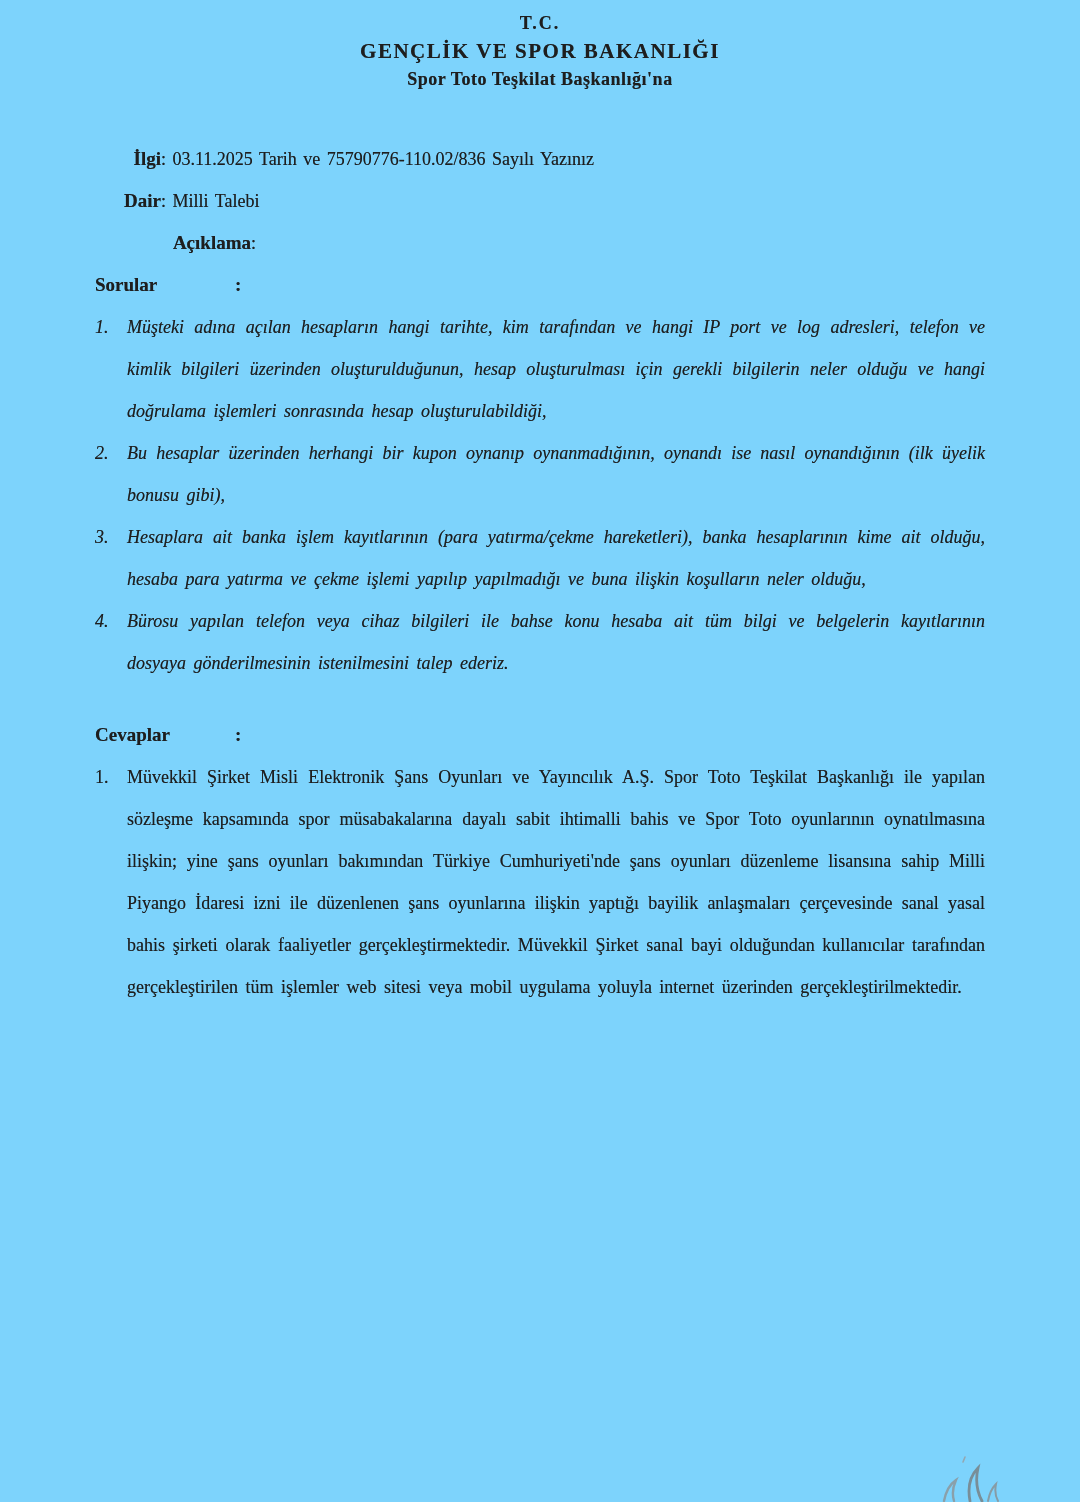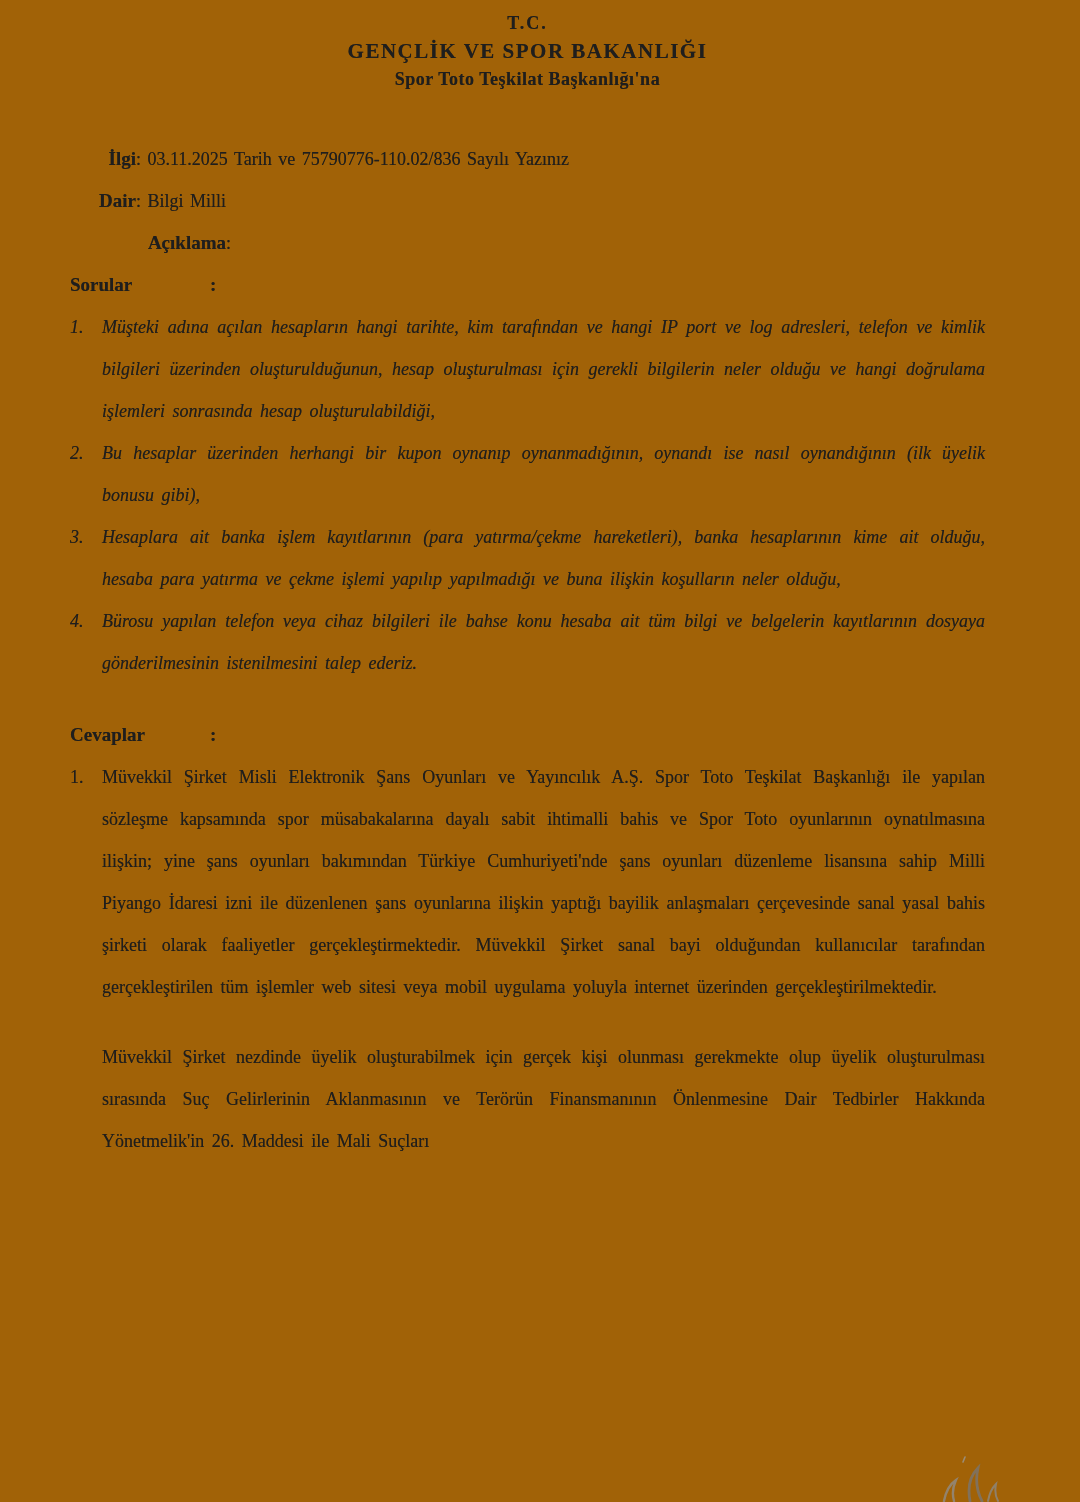--- a/index.html
+++ b/index.html
@@ -11,23 +11,23 @@
     width: 1080px;
     height: 1502px;
     overflow: hidden;
     position: relative;
     font-family: "Liberation Serif", serif;
     color: #1e1e1e;
   }
   .page {
     position: absolute;
     inset: 0;
-    padding: 10px 95px 0 70px;
+    padding: 10px 95px 0 95px;
     box-sizing: border-box;
-    background: #a16207;
+    background: #7dd3fc;
   }
   
   .page * { text-shadow: 0 0 0.45px rgba(20,20,20,0.55); }
 
   .doc-header {
     text-align: center;
     font-weight: bold;
   }
   .doc-header .h-line1 {
     font-size: 18px;
@@ -121,21 +121,21 @@
     <div class="h-line3">Spor Toto Teşkilat Başkanlığı'na</div>
   </header>
 
   <section class="meta-block">
     <div class="meta-row">
       <span class="meta-label">İlgi</span>
       <span class="meta-value">: 03.11.2025 Tarih ve 75790776-110.02/836 Sayılı Yazınız</span>
     </div>
     <div class="meta-row">
       <span class="meta-label">Dair</span>
-      <span class="meta-value">: Bilgi Milli</span>
+      <span class="meta-value">: Milli Talebi</span>
     </div>
     <div class="meta-row">
       <span class="meta-label wide">Açıklama</span>
       <span class="meta-value">:</span>
     </div>
   </section>
 
 
   <div class="section-head">
     <span class="sec-label">Sorular</span>
@@ -166,21 +166,20 @@
     <span class="sec-colon">:</span>
   </div>
 
   <div class="answers">
     <div class="list-item">
       <span class="num">1.</span>
       <span class="itext">Müvekkil Şirket Misli Elektronik Şans Oyunları ve Yayıncılık A.Ş. Spor Toto Teşkilat Başkanlığı ile yapılan sözleşme kapsamında spor müsabakalarına dayalı sabit ihtimalli bahis ve Spor Toto oyunlarının oynatılmasına ilişkin; yine şans oyunları bakımından Türkiye Cumhuriyeti'nde şans oyunları düzenleme lisansına sahip Milli Piyango İdaresi izni ile düzenlenen şans oyunlarına ilişkin yaptığı bayilik anlaşmaları çerçevesinde sanal yasal bahis şirketi olarak faaliyetler gerçekleştirmektedir. Müvekkil Şirket sanal bayi olduğundan kullanıcılar tarafından gerçekleştirilen tüm işlemler web sitesi veya mobil uygulama yoluyla internet üzerinden gerçekleştirilmektedir.</span>
     </div>
   </div>
 
-  <p class="closing-paragraph">Müvekkil Şirket nezdinde üyelik oluşturabilmek için gerçek kişi olunması gerekmekte olup üyelik oluşturulması sırasında Suç Gelirlerinin Aklanmasının ve Terörün Finansmanının Önlenmesine Dair Tedbirler Hakkında Yönetmelik'in 26. Maddesi ile Mali Suçları</p>
 
   <svg class="corner-smudge" width="80" height="48" viewBox="0 0 80 48" aria-hidden="true">
     <path d="M14 47 Q17 32 26 26 Q21 37 24 47" fill="none" stroke="#8f8f8f" stroke-width="2.4" stroke-linecap="round"></path>
     <path d="M40 47 Q36 26 48 14 Q44 32 52 47" fill="none" stroke="#777777" stroke-width="2.8" stroke-linecap="round"></path>
     <path d="M58 47 Q60 36 66 30 Q64 40 68 47" fill="none" stroke="#8a8a8a" stroke-width="2" stroke-linecap="round"></path>
     <path d="M33 8 l2 -5" fill="none" stroke="#9a9a9a" stroke-width="1.6" stroke-linecap="round"></path>
   </svg>
 
 </div>
 

